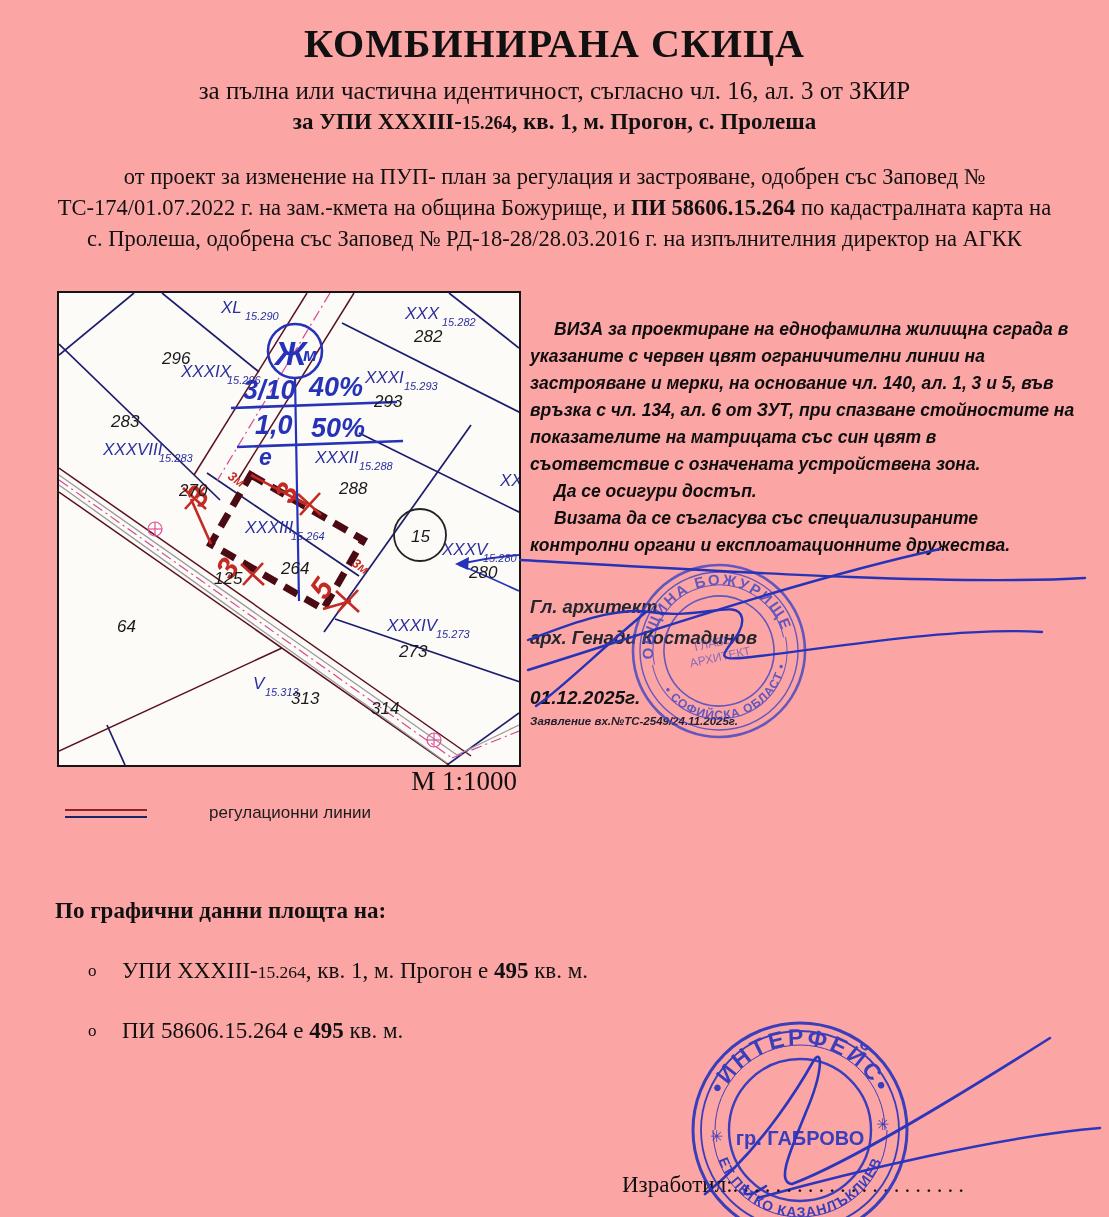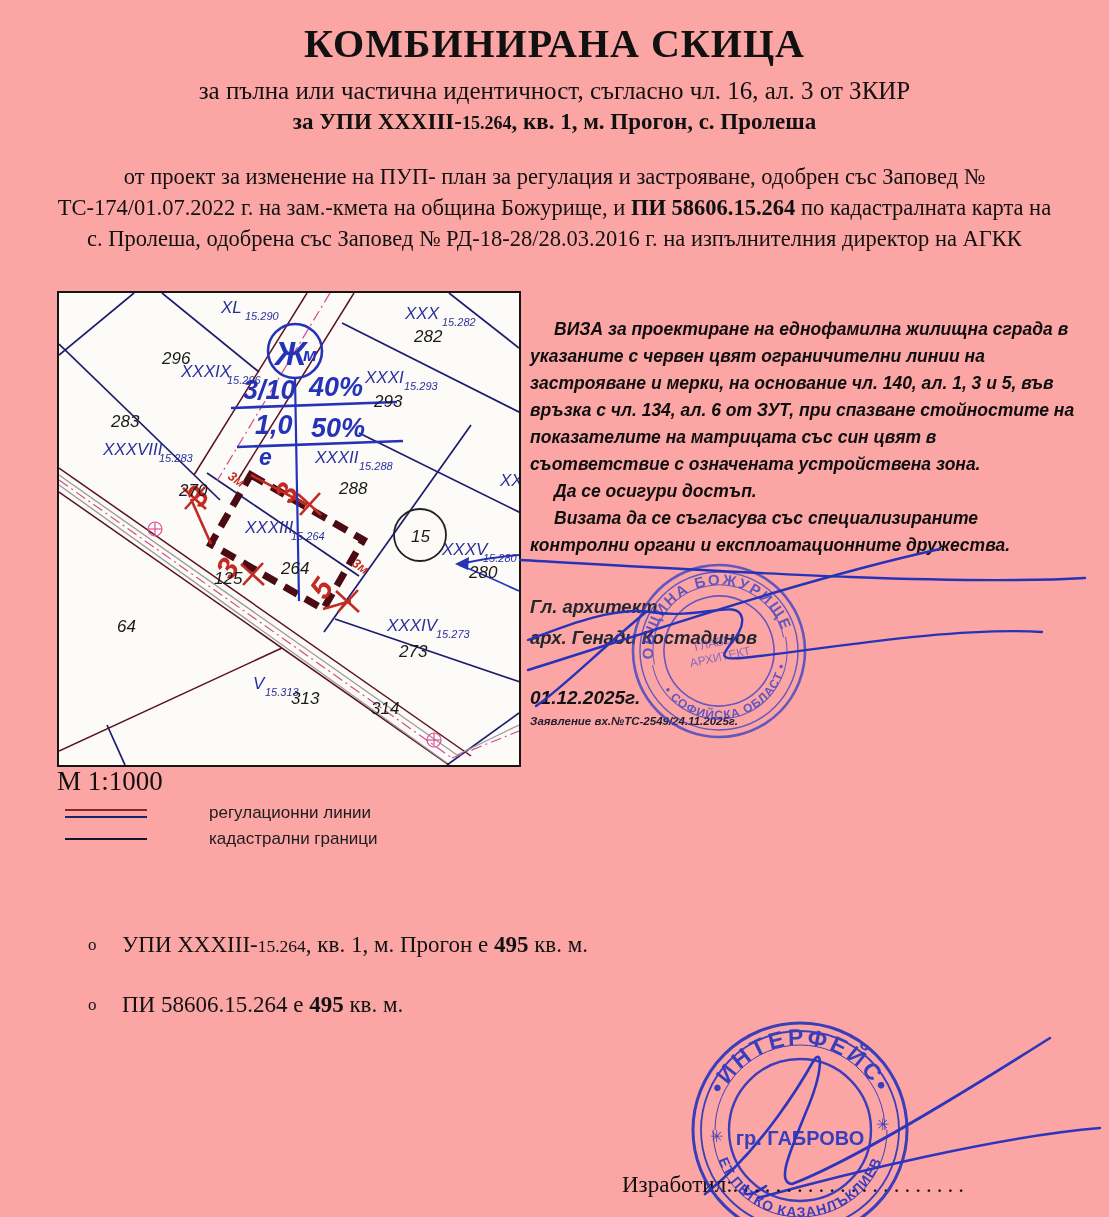--- a/index.html
+++ b/index.html
@@ -8,21 +8,21 @@
   
   .hdr{position:absolute;left:0;top:20px;width:1109px;text-align:center;}
   .hdr-title{font-size:40px;font-weight:bold;letter-spacing:1px;font-family:"Liberation Serif",serif;}
   .hdr-sub{font-size:25px;margin-top:10px;}
   .hdr-subject{font-size:23px;font-weight:bold;margin-top:4px;}
   .hdr-subject .small{font-size:18px;}
   .hdr-para{font-size:22.5px;line-height:31px;margin:26px auto 16px;width:1010px;text-align:center;}
   .hdr-para b{font-weight:bold;}
   
   .map-frame{position:absolute;left:57px;top:291px;width:460px;height:472px;border:2.6px solid #151515;background:#fcfbf7;}
-  .map-scale{position:absolute;left:57px;top:766px;width:460px;text-align:left;font-size:27px;}
+  .map-scale{position:absolute;left:57px;top:766px;width:460px;text-align:right;font-size:27px;}
   
   .legend{position:absolute;left:65px;top:800px;font-family:"Liberation Sans",sans-serif;}
   .lg-row{display:flex;align-items:center;height:26px;}
   .lg-sym{width:82px;margin-right:16px;}
   .lg-double .l1{height:0;border-top:2.4px solid #8a2030;margin-bottom:5px;}
   .lg-double .l2{height:0;border-top:2.4px solid #1c2366;}
   .lg-single .l1{height:0;border-top:2.4px solid #15152e;}
   .lg-label{font-size:17px;color:#1c1c1c;margin-left:46px;}
   
   .visa{position:absolute;left:530px;top:316px;width:548px;font-family:"Liberation Sans",sans-serif;
@@ -199,26 +199,20 @@
   <div class="map-scale">М 1:1000</div>
 
   <div class="legend">
     <div class="lg-row">
       <div class="lg-sym lg-double">
           <div class="l1"></div>
           <div class="l2"></div>
         </div>
       <div class="lg-label">регулационни линии</div>
     </div>
-    <div class="lg-row">
-      <div class="lg-sym lg-single">
-          <div class="l1"></div>
-        </div>
-      <div class="lg-label">кадастрални граници</div>
-    </div>
   </div>
 
   <div class="visa">
     <p class="ind">ВИЗА за проектиране на еднофамилна жилищна сграда в указаните с червен цвят  ограничителни линии на застрояване и мерки, на основание  чл. 140, ал. 1, 3 и 5, във връзка с чл. 134, ал. 6 от ЗУТ,  при спазване стойностите на показателите на матрицата със син цвят в съответствие с означената устройствена зона.</p>
     <p class="ind">Да се осигури достъп.</p>
     <p class="ind">Визата да се съгласува със специализираните контролни органи и експлоатационните дружества.</p>
   </div>
 
   <div class="approval">
     <div class="ap-role">Гл. архитект</div>
@@ -251,20 +245,21 @@
       <path d="M646,612 C600,650 560,690 536,706"></path>
     </g>
     <g stroke="#2b36bd" stroke-width="2.6" fill="none" stroke-linecap="round">
       <path d="M705,1194 C762,1150 804,1078 814,1060 C822,1048 824,1070 806,1112 C790,1152 776,1182 792,1184 C850,1162 952,1100 1050,1038"></path>
       <path d="M758,1198 C852,1172 1002,1136 1100,1128"></path>
       <path d="M766,1186 C752,1196 738,1198 748,1186"></path>
     </g>
   </svg>
 
   <div class="areas">
+    <div class="ar-head">По графични данни площта на:</div>
     <div class="ar-item">
       <span class="bullet">o</span>
       <span><span>УПИ XXXIII-</span><span class="small">15.264</span><span>, кв. 1, м. Прогон е </span><b>495</b><span> кв. м.</span></span>
     </div>
     <div class="ar-item">
       <span class="bullet">o</span>
       <span><span>ПИ 58606.15.264 е </span><b>495</b><span> кв. м.</span></span>
     </div>
   </div>
 

